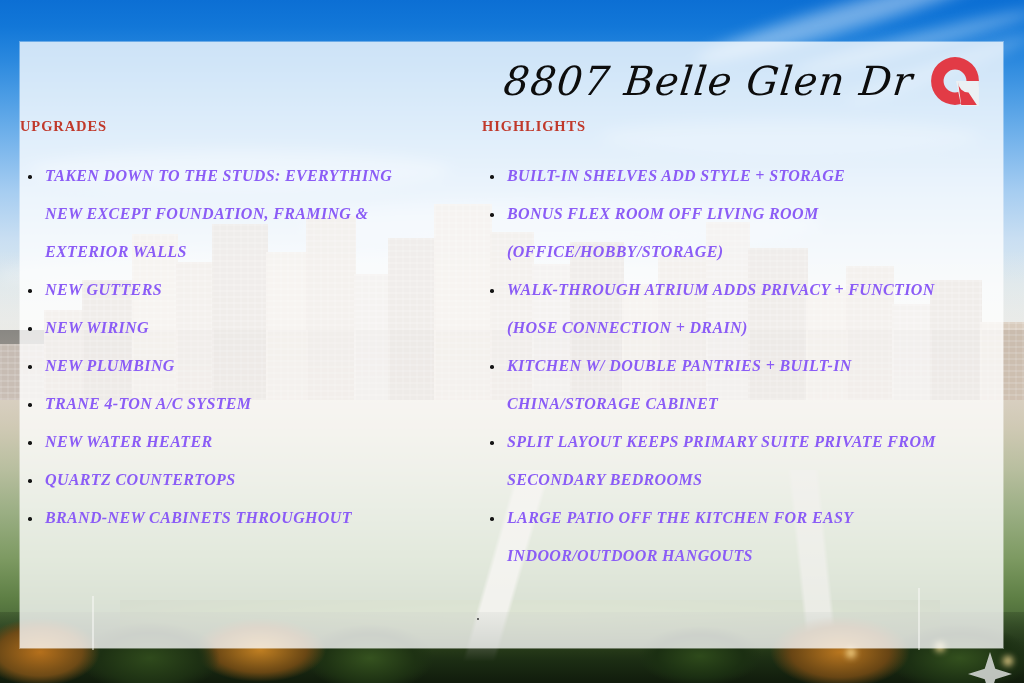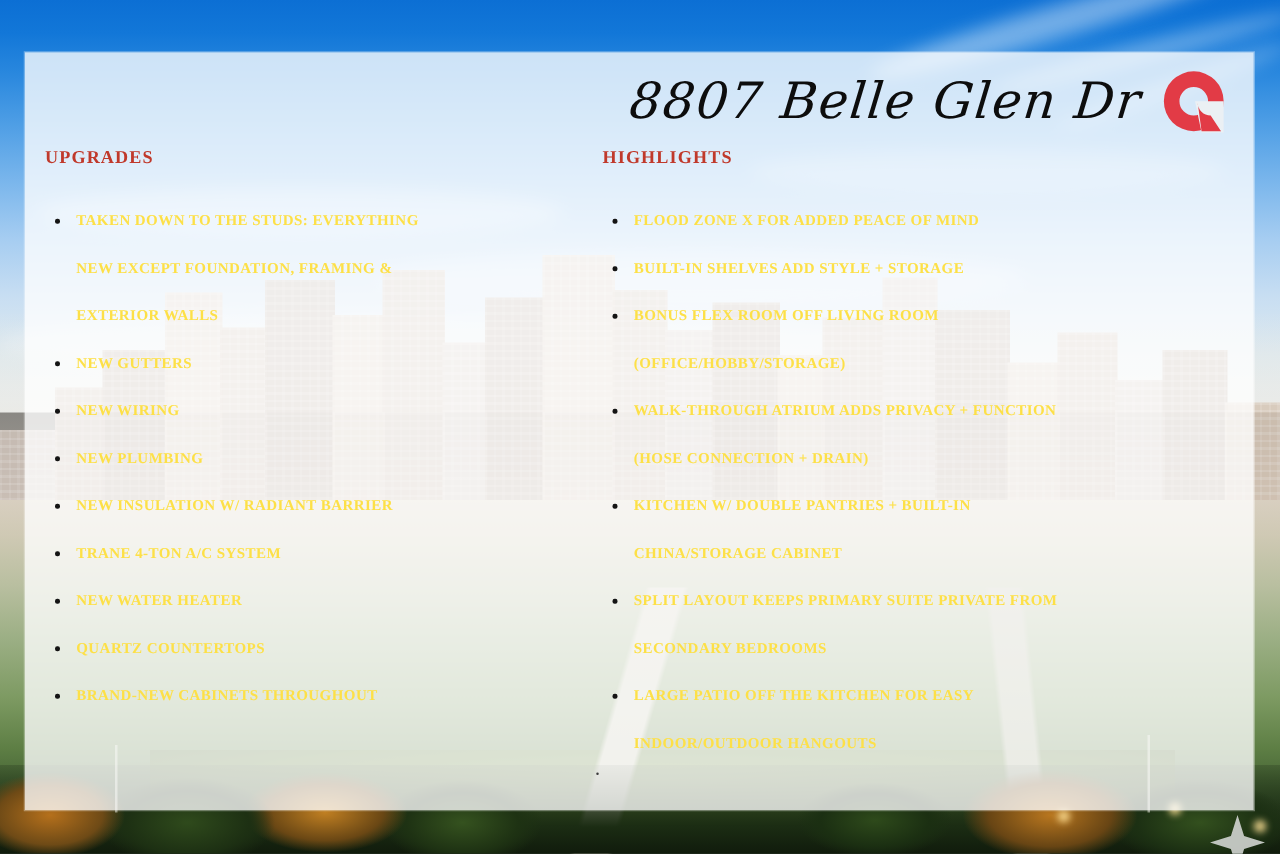--- a/index.html
+++ b/index.html
@@ -108,40 +108,41 @@
     width:52px;height:52px;flex:0 0 52px;position:relative;
   }
   .logo svg{display:block;width:52px;height:52px;}
 
   
   .cols{
     position:absolute;left:20px;top:118px;width:983px;height:520px;
     display:flex;
   }
   .col{box-sizing:border-box;}
-  .col-left{width:452px;padding-left:16px;}
+  .col-left{width:452px;}
   .col-right{width:531px;padding-left:10px;}
 
   .colhead{
     font-family:"Liberation Serif",serif;
     font-weight:700;font-size:14.5px;letter-spacing:.9px;
     color:#c0392b;margin:0 0 22px 0;
   }
   .col-right .colhead{color:#c0392b;}
 
   ul.items{list-style:none;margin:0;padding:0;}
   ul.items li{
     position:relative;
     font-family:"Liberation Serif",serif;
-    font-weight:700;font-size:12px;letter-spacing:.35px;
-    color:#fde047;
+    font-weight:700;font-size:16px;letter-spacing:.35px;
+    color:#8b5cf6;
     line-height:38px;
     padding-left:25px;
     white-space:pre-line;
     text-transform:uppercase;
+    font-style:italic;
   }
   ul.items li::before{
     content:"";position:absolute;left:8px;top:18px;
     width:3.5px;height:3.5px;border-radius:50%;background:#141414;
   }
   
 
   
   .diamond{
     position:absolute;left:968px;top:652px;width:44px;height:44px;
@@ -223,32 +224,30 @@
 
     <div class="col col-left">
       <div class="colhead">UPGRADES</div>
       <ul class="items">
         <li>Taken down to the studs: everything
 new except foundation, framing &amp;
 exterior walls</li>
         <li>New gutters</li>
         <li>New wiring</li>
         <li>New plumbing</li>
-        <li>New insulation w/ radiant barrier</li>
         <li>Trane 4-ton A/C system</li>
         <li>New water heater</li>
         <li>Quartz countertops</li>
         <li>Brand-new cabinets throughout</li>
       </ul>
     </div>
 
     <div class="col col-right">
       <div class="colhead">HIGHLIGHTS</div>
       <ul class="items">
-        <li>Flood zone X for added peace of mind</li>
         <li>Built-in shelves add style + storage</li>
         <li>Bonus flex room off living room
 (office/hobby/storage)</li>
         <li>Walk-through atrium adds privacy + function
 (hose connection + drain)</li>
         <li>Kitchen w/ double pantries + built-in
 china/storage cabinet</li>
         <li>Split layout keeps primary suite private from
 secondary bedrooms</li>
         <li>Large patio off the kitchen for easy

